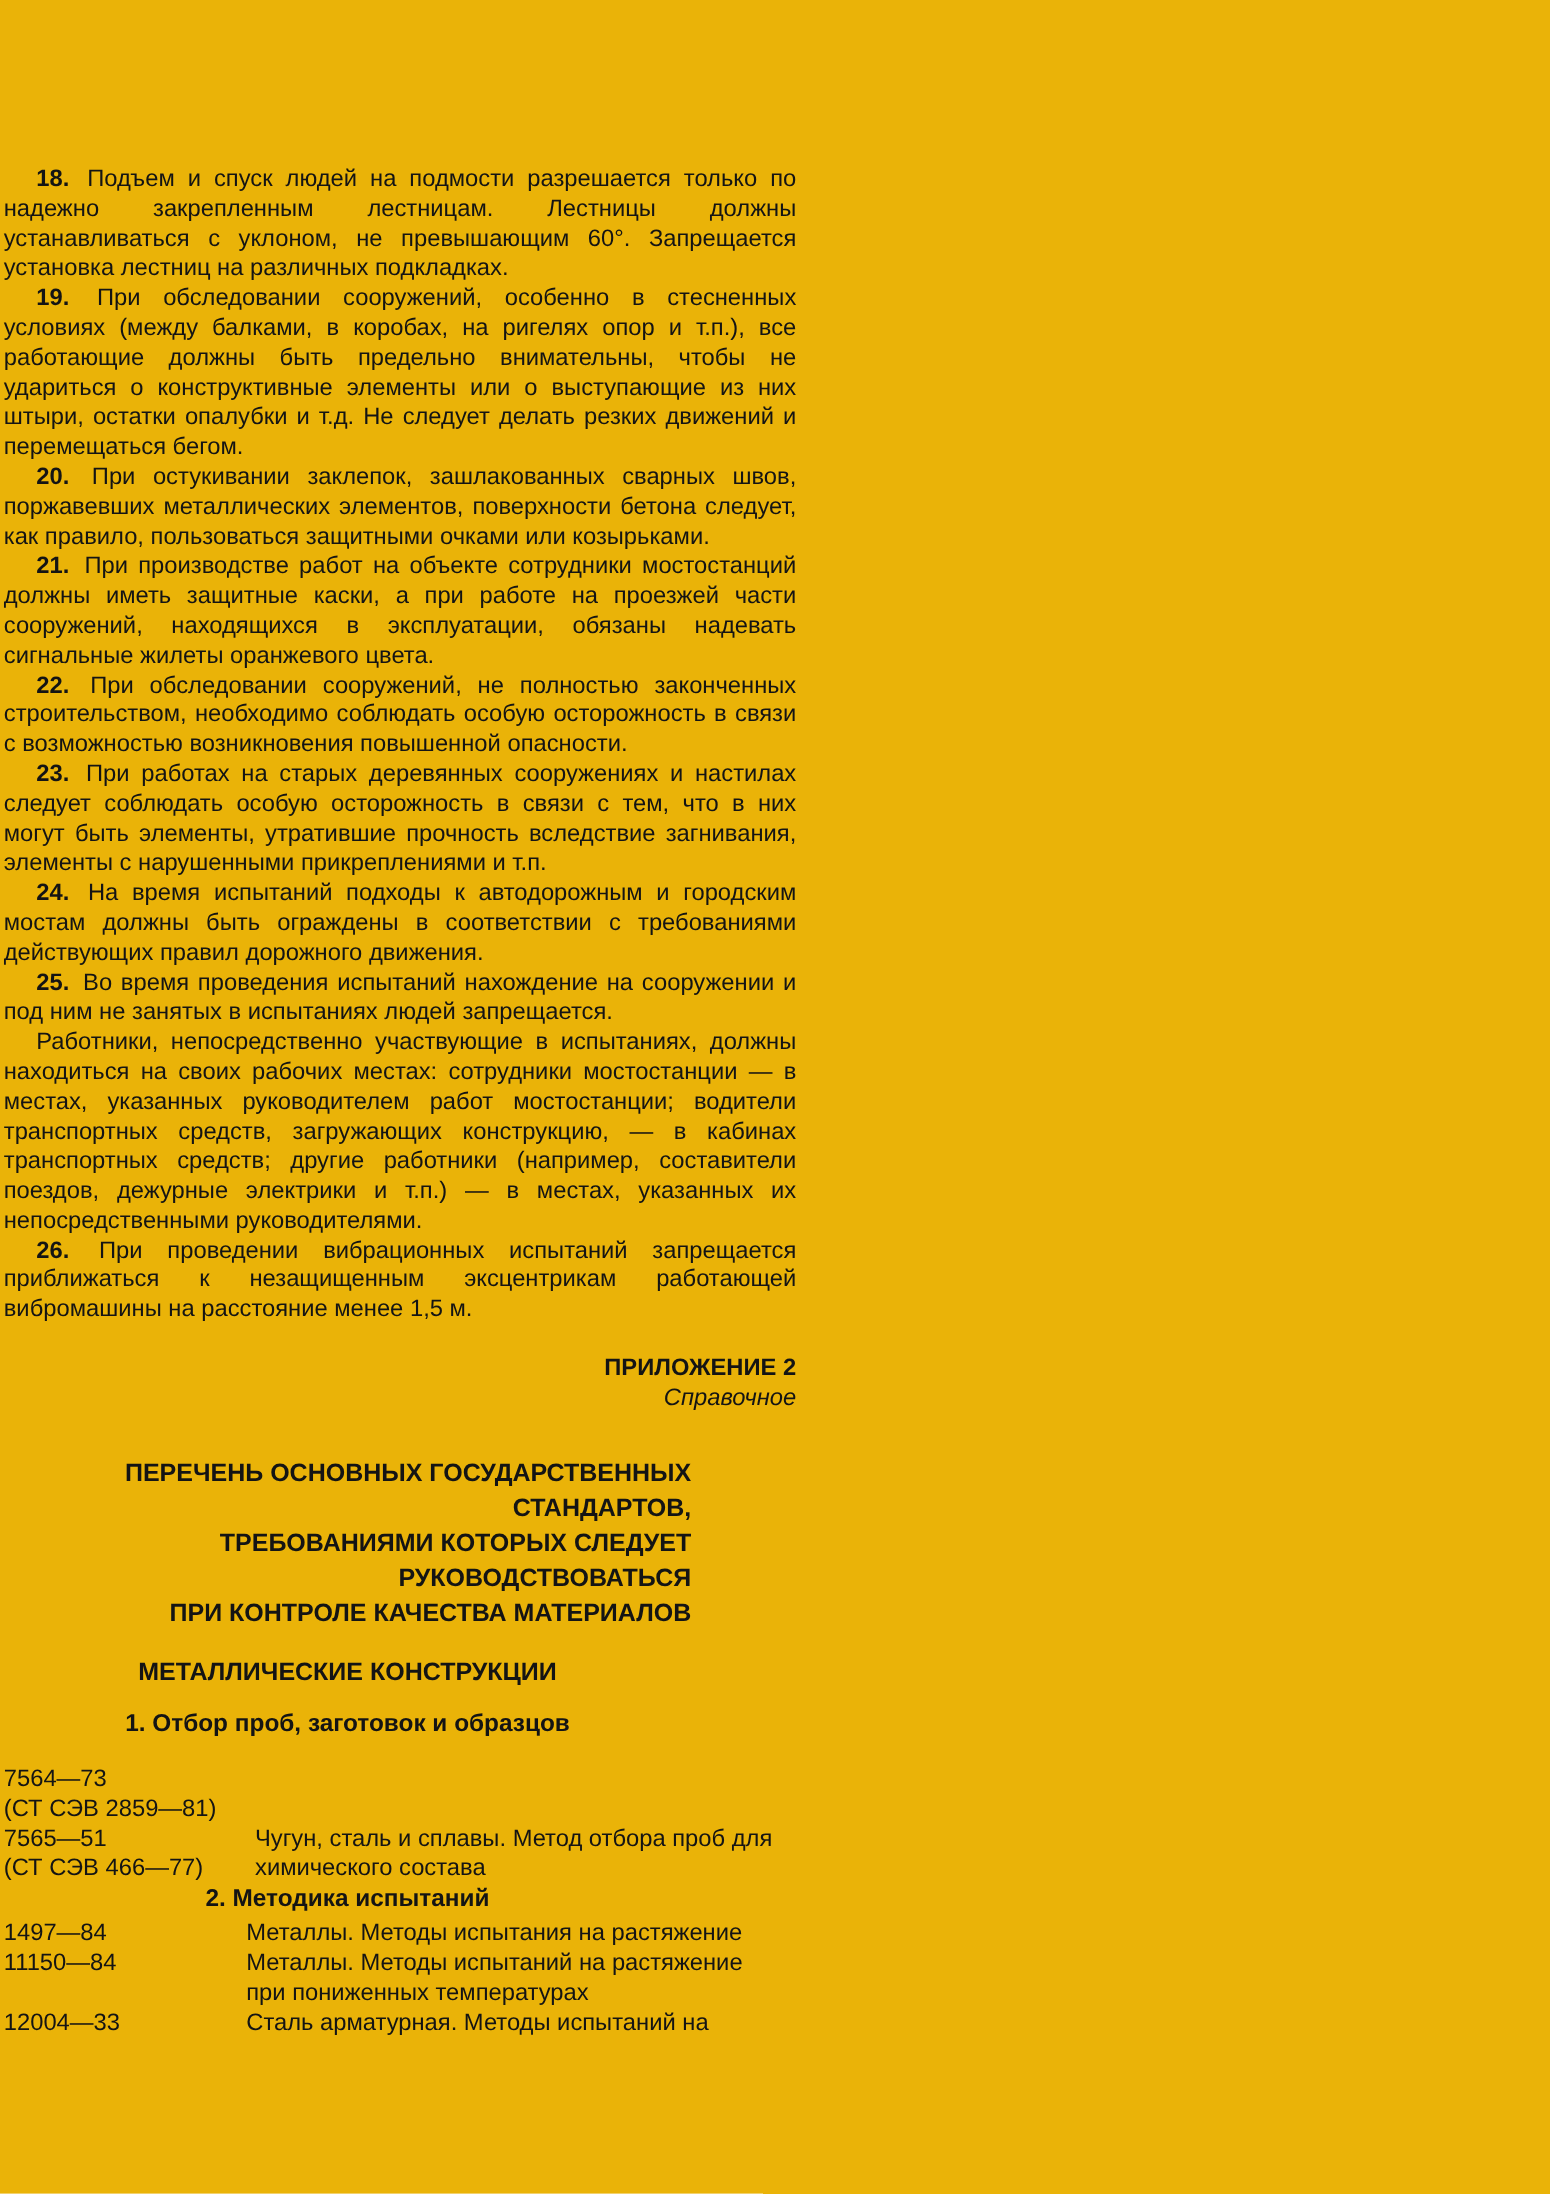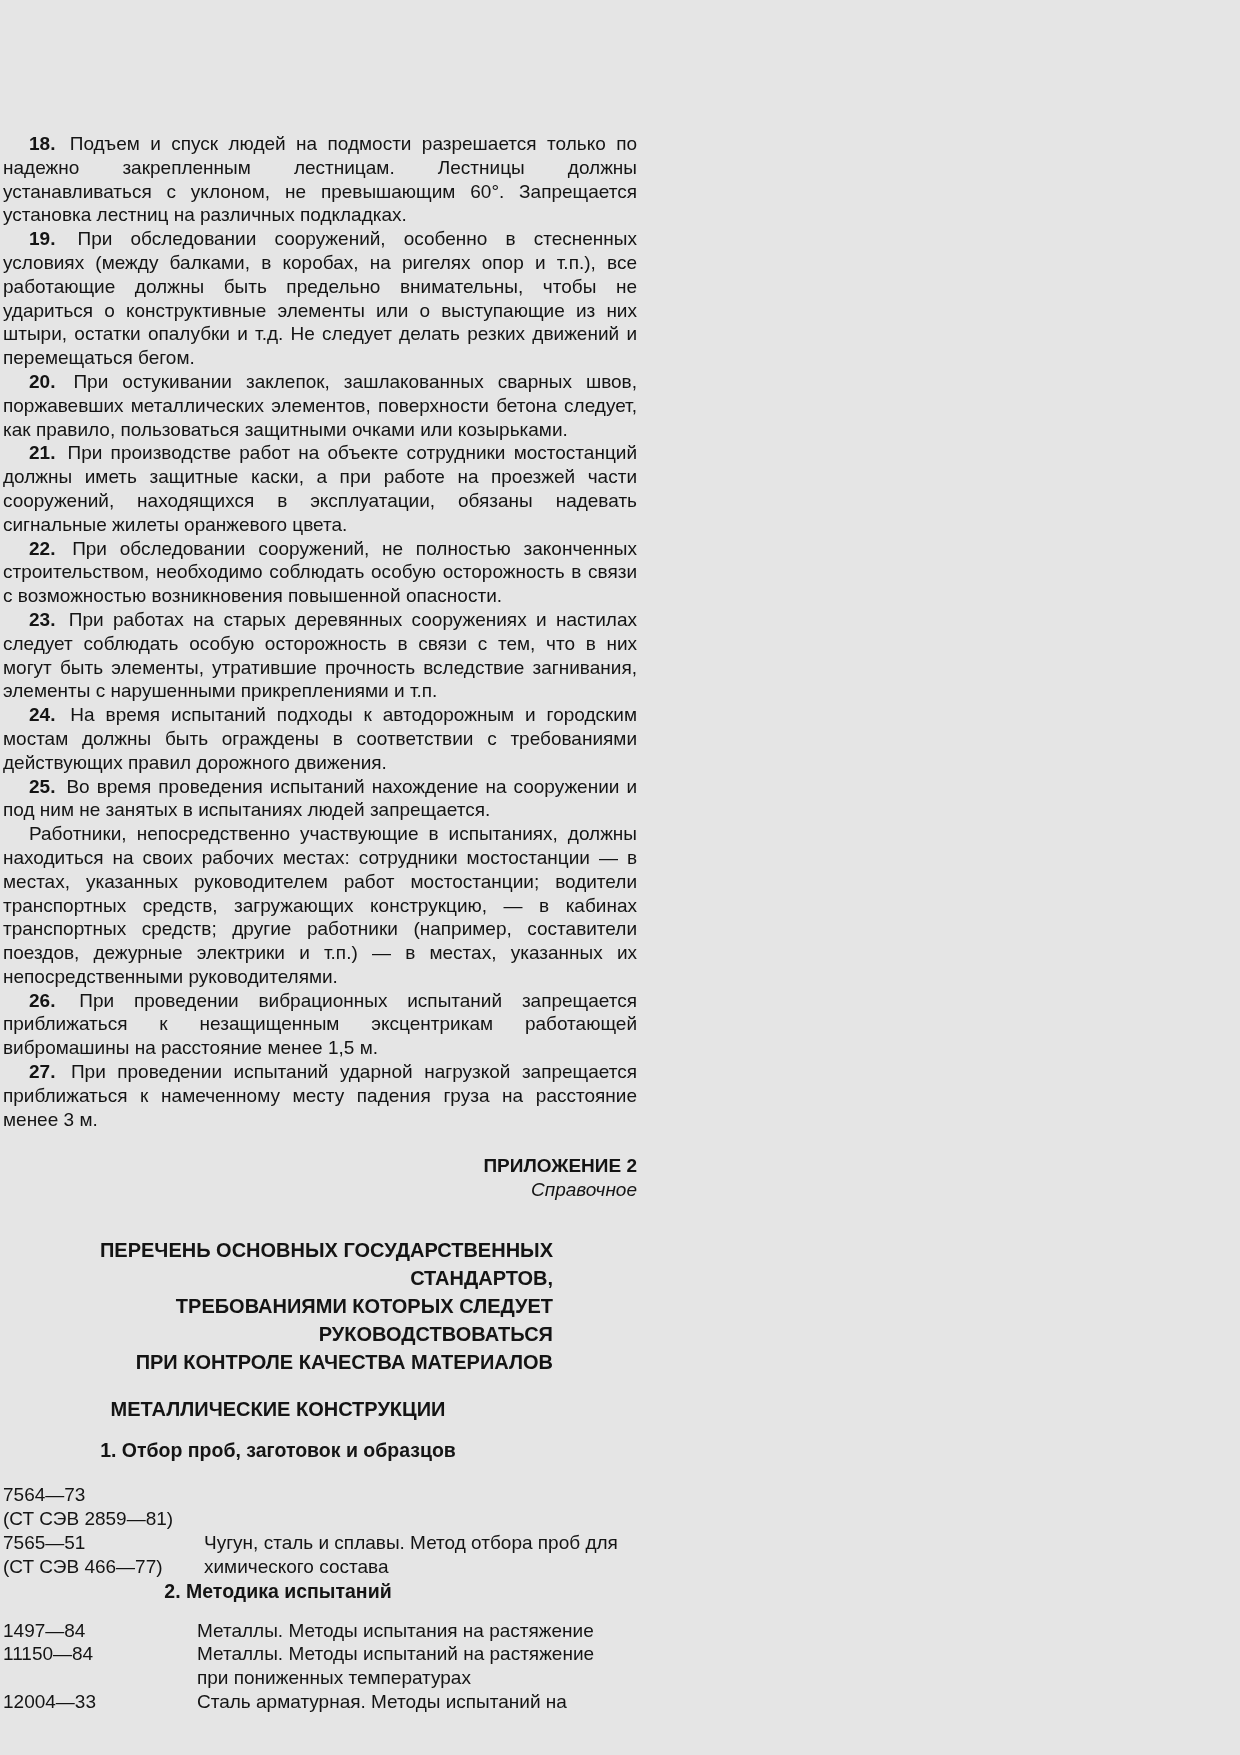--- a/index.html
+++ b/index.html
@@ -1,19 +1,19 @@
 <!DOCTYPE html>
 <html lang="ru"><head>
 <meta charset="utf-8">
 <style>
   html,body { margin:0; padding:0; background:#ffffff; }
   .page {
     position:relative;
     width:1240px; height:1755px;
-    background:#e5e5e5;
+    background:#eab308;
     font-family:"Liberation Sans", "DejaVu Sans", sans-serif;
     color:#141414;
     overflow:hidden;
   }
   .column {
     position:absolute; left:3px; top:132px; width:634px;
     font-size:19px; line-height:23.8px;
   }
   .column p {
     margin:0;
@@ -37,41 +37,40 @@
   .subsection-title {
     width:550px; margin-top:17px;
     text-align:center; font-weight:700;
     font-size:19.5px; line-height:24px;
   }
   .subsection-title.s2 { margin-top:0; }
   .standards { margin-top:21px; }
   .standards .row { display:flex; }
   .standards .code { width:201px; flex:0 0 auto; white-space:pre-line; }
   .standards .desc { flex:1 1 auto; white-space:pre-line; }
-  .standards.t2 { margin-top:16px; }
+  .standards.t2 { margin-top:4px; }
   .standards.t2 .code { width:194px; }
 </style>
 </head>
 <body>
 
 <div class="page">
   <div class="column">
 
     <div id="paragraphs">
         <p><span class="pnum">18.</span> <span>Подъем и спуск людей на подмости разрешается только по надежно закрепленным лестницам. Лестницы должны устанавливаться с уклоном, не превышающим 60°. Запрещается установка лестниц на различных подкладках.</span></p>
         <p><span class="pnum">19.</span> <span>При обследовании сооружений, особенно в стесненных условиях (между балками, в коробах, на ригелях опор и т.п.), все работающие должны быть предельно внимательны, чтобы не удариться о конструктивные элементы или о выступающие из них штыри, остатки опалубки и т.д. Не следует делать резких движений и перемещаться бегом.</span></p>
         <p><span class="pnum">20.</span> <span>При остукивании заклепок, зашлакованных сварных швов, поржавевших металлических элементов, поверхности бетона следует, как правило, пользоваться защитными очками или козырьками.</span></p>
         <p><span class="pnum">21.</span> <span>При производстве работ на объекте сотрудники мостостанций должны иметь защитные каски, а при работе на проезжей части сооружений, находящихся в эксплуатации, обязаны надевать сигнальные жилеты оранжевого цвета.</span></p>
         <p><span class="pnum">22.</span> <span>При обследовании сооружений, не полностью законченных строительством, необходимо соблюдать особую осторожность в связи с возможностью возникновения повышенной опасности.</span></p>
         <p><span class="pnum">23.</span> <span>При работах на старых деревянных сооружениях и настилах следует соблюдать особую осторожность в связи с тем, что в них могут быть элементы, утратившие прочность вследствие загнивания, элементы с нарушенными прикреплениями и т.п.</span></p>
         <p><span class="pnum">24.</span> <span>На время испытаний подходы к автодорожным и городским мостам должны быть ограждены в соответствии с требованиями действующих правил дорожного движения.</span></p>
         <p><span class="pnum">25.</span> <span>Во время проведения испытаний нахождение на сооружении и под ним не занятых в испытаниях людей запрещается.</span></p>
         <p><span>Работники, непосредственно участвующие в испытаниях, должны находиться на своих рабочих местах: сотрудники мостостанции — в местах, указанных руководителем работ мостостанции; водители транспортных средств, загружающих конструкцию, — в кабинах транспортных средств; другие работники (например, составители поездов, дежурные электрики и т.п.) — в местах, указанных их непосредственными руководителями.</span></p>
         <p><span class="pnum">26.</span> <span>При проведении вибрационных испытаний запрещается приближаться к незащищенным эксцентрикам работающей вибромашины на расстояние менее 1,5 м.</span></p>
-        <p><span class="pnum">27.</span> <span>При проведении испытаний ударной нагрузкой запрещается приближаться к намеченному месту падения груза на расстояние менее 3 м.</span></p>
       </div>
 
     <div class="appendix">
       <div class="appendix-label">ПРИЛОЖЕНИЕ 2</div>
       <div class="appendix-type">Справочное</div>
     </div>
 
     <div class="list-title">
       <div>ПЕРЕЧЕНЬ ОСНОВНЫХ ГОСУДАРСТВЕННЫХ СТАНДАРТОВ,</div>
       <div>ТРЕБОВАНИЯМИ КОТОРЫХ СЛЕДУЕТ РУКОВОДСТВОВАТЬСЯ</div>

